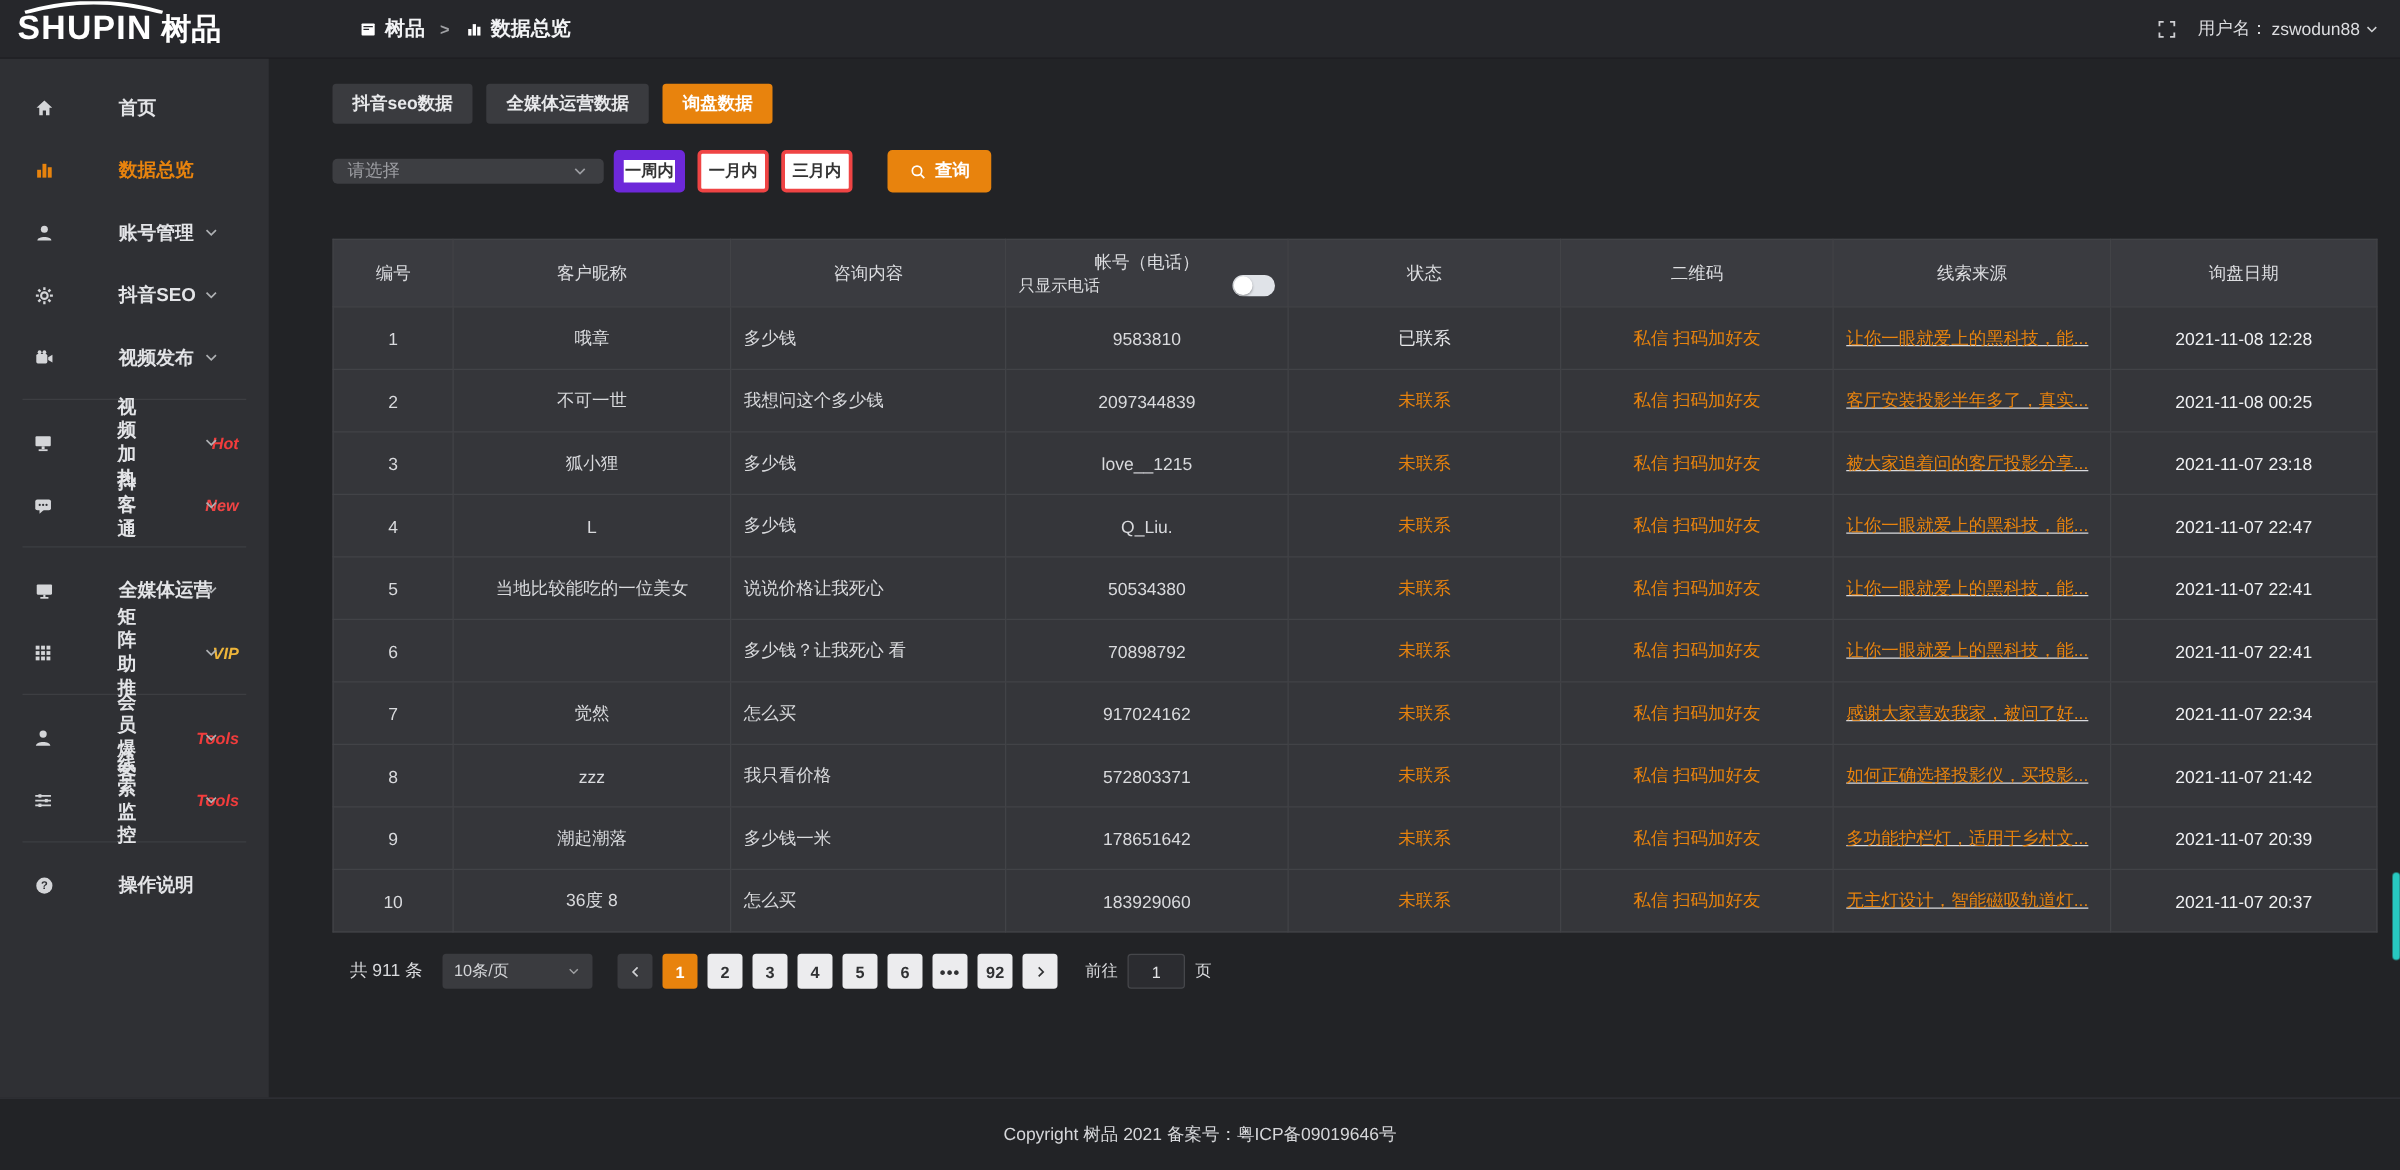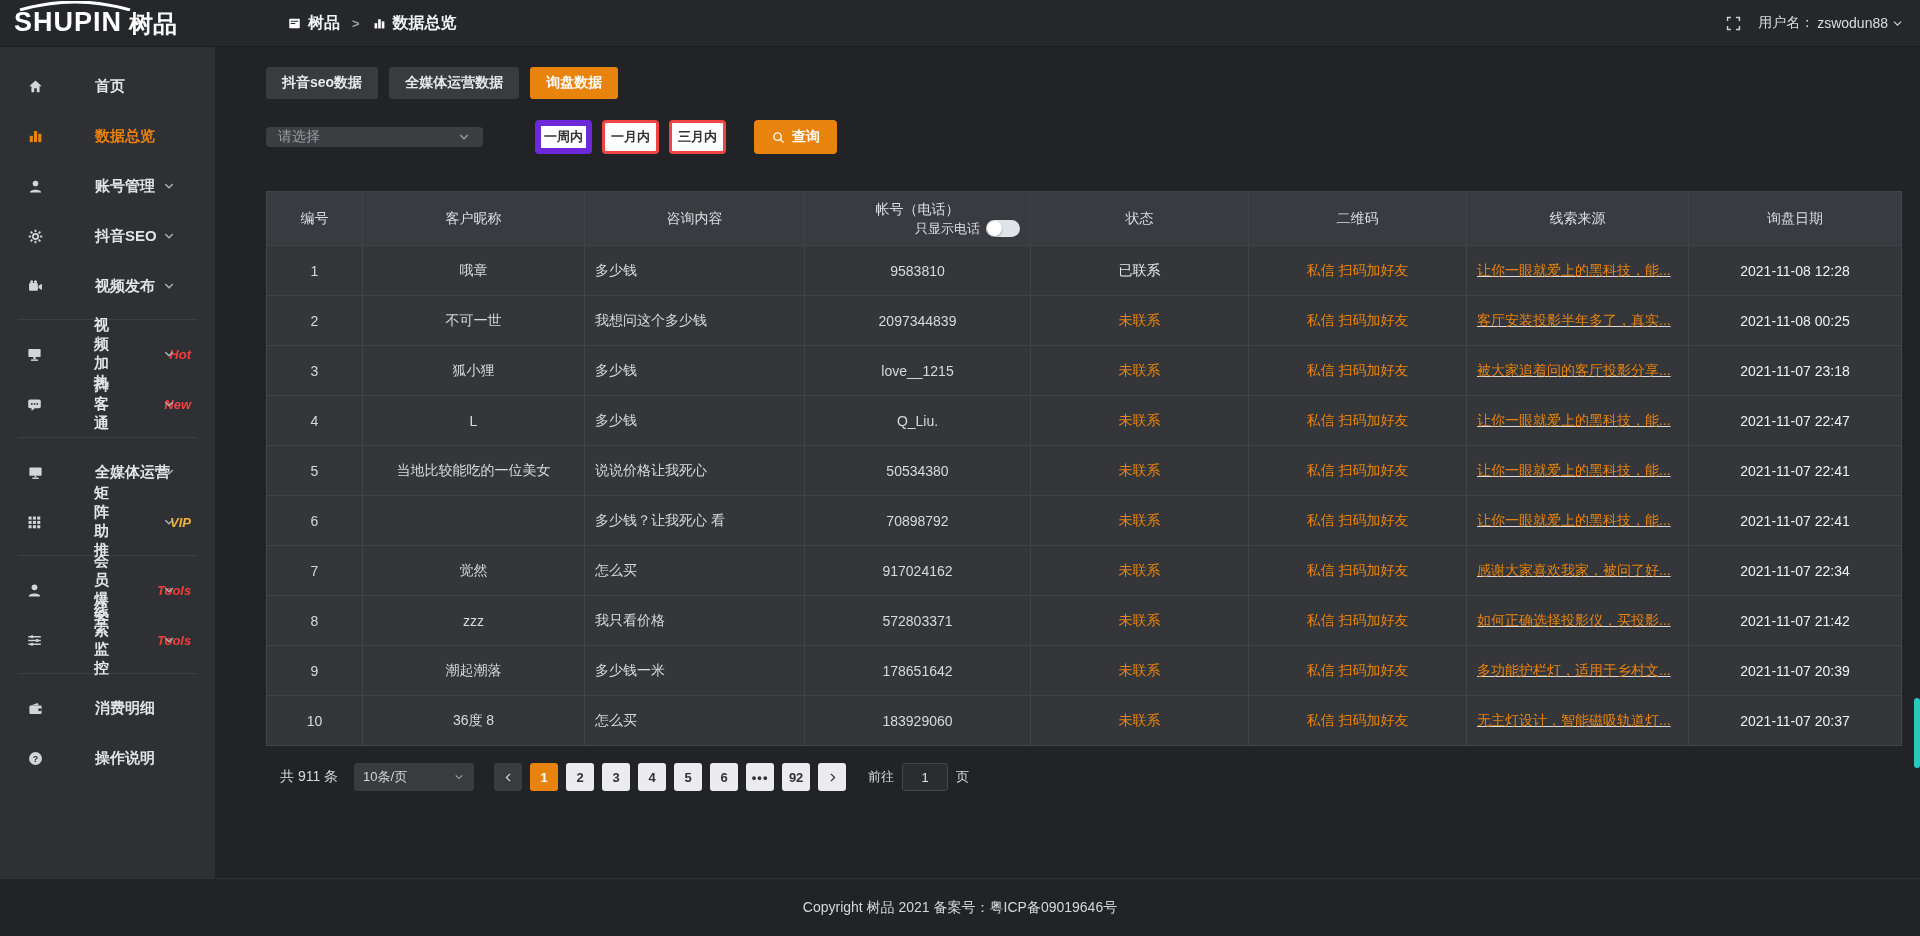--- a/index.html
+++ b/index.html
@@ -36,31 +36,31 @@
   .tabs { margin-top:20px; display:flex; gap:11px; }
   .tab { height:32px; padding:0 16px; background:#3a3b3f; color:#e8e9eb; border:none; border-radius:3px; font-size:14px; font-weight:bold; cursor:pointer; font-family:inherit; }
   .tab.active { background:#e8830d; color:#fff; }
 
   
   .filters { margin-top:21px; display:flex; align-items:center; }
   .select { width:217px; height:20px; background:#3d3e42; border-radius:4px; display:flex; align-items:center; padding:0 12px; color:#9b9ca1; font-size:14px; cursor:pointer; }
   .select .chev { margin-left:auto; }
   .periods { display:flex; gap:10px; margin-left:8px; }
   .period { width:57px; height:34px; background:#fff; color:#333; border:3px solid #ef4444; border-radius:4px; font-size:13px; cursor:pointer; font-family:inherit; font-weight:bold; }
-  .period.active { border:6px solid #6d28d9;margin-left:44px; }
+  .period.active { border:8px solid #6d28d9; }
   .search-btn { margin-left:28px; height:34px; padding:0 17px; background:#e8830d; border:none; border-radius:4px; color:#fff; font-size:14px; font-weight:bold; display:flex; align-items:center; gap:6px; cursor:pointer; font-family:inherit; }
 
   
   .data-table { margin-top:37px; width:100%; border-collapse:collapse; background:#35363a; table-layout:fixed; }
   .data-table th, .data-table td { border:1px solid #424347; font-size:14px; text-align:center; color:#d9dadd; font-weight:normal; padding:0 10px; overflow:hidden; }
   .data-table thead th { background:#3a3b40; height:54px; color:#dcdde0; }
   .data-table tbody td { height:50px; }
   .data-table td.left, .data-table th.left { text-align:left; }
   .acct-line1 { line-height:20px; }
-  .acct-line2 { line-height:20px; font-size:13px; display:flex; align-items:center; justify-content:flex-end; gap:6px; }
+  .acct-line2 { line-height:20px; font-size:13px; display:flex; align-items:center; justify-content:space-between; gap:6px; }
   .toggle { width:34px; height:17px; background:#e0e3e8; border-radius:9px; position:relative; display:inline-block; cursor:pointer; }
   .toggle .knob { position:absolute; left:1px; top:1px; width:15px; height:15px; border-radius:50%; background:#fff; box-shadow:0 1px 2px rgba(0,0,0,.35); }
   .link { color:#e8830d; cursor:pointer; }
   .status-un { color:#e8830d; }
   .status-done { color:#e8e9eb; }
   td.src { white-space:nowrap;text-decoration:underline; }
   td.date { color:#f0f1f3; }
 
   
   .pagination { margin-top:17px; display:flex; align-items:center; gap:8px; font-size:13px; color:#d9dadd; padding-left:14px; }
@@ -319,30 +319,20 @@
           </span>
           <span>线索监控</span>
           <span class="badge" style="color:#f23c3c">Tools</span>
           <span class="icon chev">
             <svg width="14" height="14" viewBox="0 0 20 20">
               <path d="M4.6 7.2 L10 12.6 L15.4 7.2" stroke="#aeb0b3" stroke-width="1.9" fill="none"></path>
             </svg>
           </span>
         </div>
         <div class="sdivider"></div>
-        <div class="side-item">
-          <span class="icon ">
-            <svg width="17" height="17" viewBox="0 0 20 20">
-              <path d="M4.4 6.6 L12.6 3.4 L13.8 6.2 Z" fill="#d4d5d8"></path>
-              <rect x="2.8" y="6.6" width="14.4" height="9.8" rx="1.5" fill="#d4d5d8"></rect>
-              <rect x="13.4" y="10" width="3.8" height="3" fill="#2f3034"></rect>
-            </svg>
-          </span>
-          <span>消费明细</span>
-        </div>
         <div class="side-item">
           <span class="icon ">
             <svg width="17" height="17" viewBox="0 0 20 20">
               <circle cx="10" cy="10" r="7.6" fill="#d4d5d8"></circle>
               <text x="10" y="13.6" text-anchor="middle" font-size="10.5" font-weight="bold" fill="#2f3034">?</text>
             </svg>
           </span>
           <span>操作说明</span>
         </div>
       </aside>

